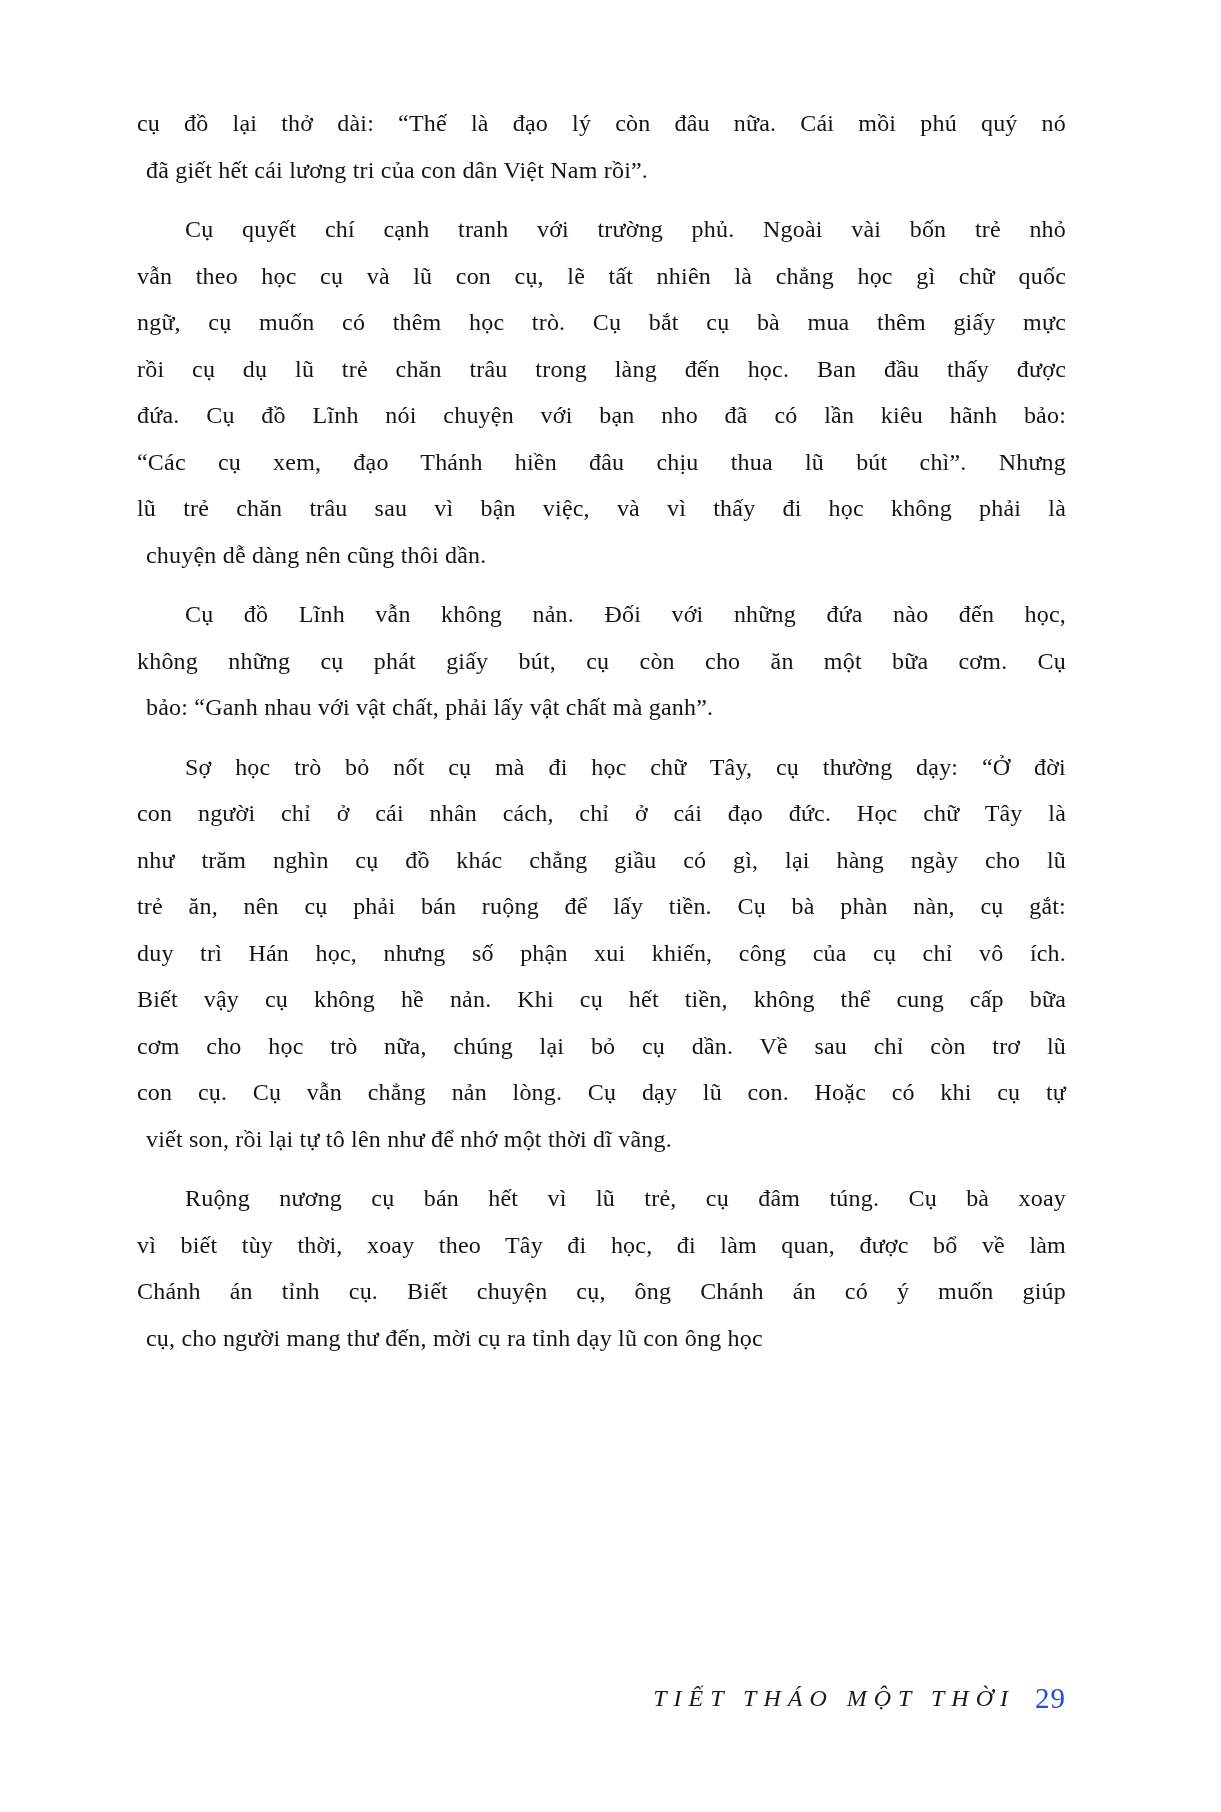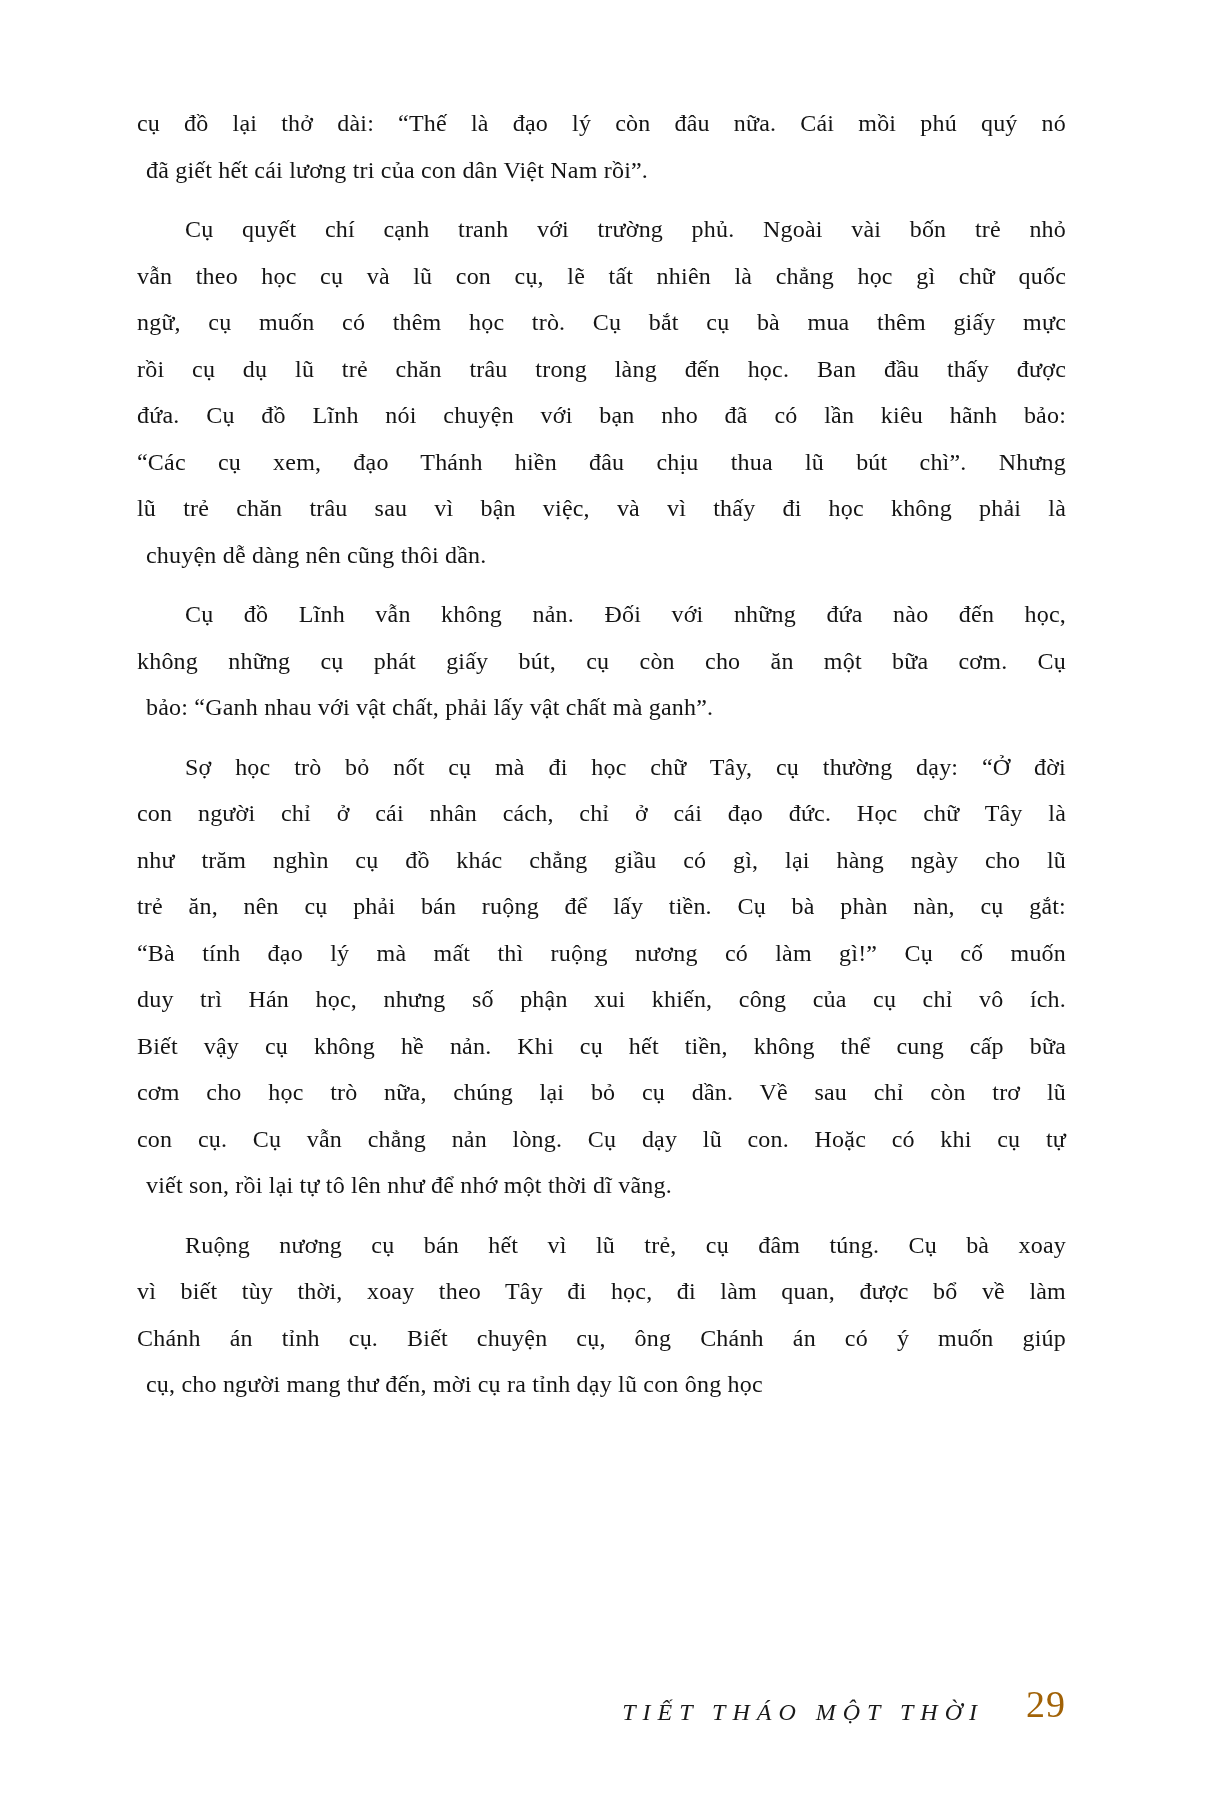--- a/index.html
+++ b/index.html
@@ -41,33 +41,33 @@
   .paragraph.indented .line:first-child {
     text-indent: 48px;
   }
   .footer {
     position: absolute;
     left: 137px;
     top: 1682px;
     width: 929px;
     display: flex;
     justify-content: flex-end;
-    align-items: flex-end;
+    align-items: center;
   }
   .running-title {
     font-style: italic;
     font-size: 24px;
     letter-spacing: 7px;
     color: #1a1a1a;
   }
   .page-number {
-    font-size: 38px;
-    margin-left: 42px;
+    font-size: 29px;
+    margin-left: 20px;
     letter-spacing: 1px;
-    color: #a16207;
+    color: #1d4ed8;
   }
 </style>
 </head>
 <body>
 
 <div class="page">
 
   <div class="text-block">
       <div class="paragraph">
         <div class="line">cụ đồ lại thở dài: “Thế là đạo lý còn đâu nữa. Cái mồi phú quý nó</div>
@@ -86,21 +86,20 @@
       <div class="paragraph indented">
         <div class="line">Cụ đồ Lĩnh vẫn không nản. Đối với những đứa nào đến học,</div>
         <div class="line">không những cụ phát giấy bút, cụ còn cho ăn một bữa cơm. Cụ</div>
         <div class="line last">bảo: “Ganh nhau với vật chất, phải lấy vật chất mà ganh”.</div>
       </div>
       <div class="paragraph indented">
         <div class="line">Sợ học trò bỏ nốt cụ mà đi học chữ Tây, cụ thường dạy: “Ở đời</div>
         <div class="line">con người chỉ ở cái nhân cách, chỉ ở cái đạo đức. Học chữ Tây là</div>
         <div class="line">như trăm nghìn cụ đồ khác chẳng giầu có gì, lại hàng ngày cho lũ</div>
         <div class="line">trẻ ăn, nên cụ phải bán ruộng để lấy tiền. Cụ bà phàn nàn, cụ gắt:</div>
-        <div class="line">“Bà tính đạo lý mà mất thì ruộng nương có làm gì!” Cụ cố muốn</div>
         <div class="line">duy trì Hán học, nhưng số phận xui khiến, công của cụ chỉ vô ích.</div>
         <div class="line">Biết vậy cụ không hề nản. Khi cụ hết tiền, không thể cung cấp bữa</div>
         <div class="line">cơm cho học trò nữa, chúng lại bỏ cụ dần. Về sau chỉ còn trơ lũ</div>
         <div class="line">con cụ. Cụ vẫn chẳng nản lòng. Cụ dạy lũ con. Hoặc có khi cụ tự</div>
         <div class="line last">viết son, rồi lại tự tô lên như để nhớ một thời dĩ vãng.</div>
       </div>
       <div class="paragraph indented">
         <div class="line">Ruộng nương cụ bán hết vì lũ trẻ, cụ đâm túng. Cụ bà xoay</div>
         <div class="line">vì biết tùy thời, xoay theo Tây đi học, đi làm quan, được bổ về làm</div>
         <div class="line">Chánh án tỉnh cụ. Biết chuyện cụ, ông Chánh án có ý muốn giúp</div>

